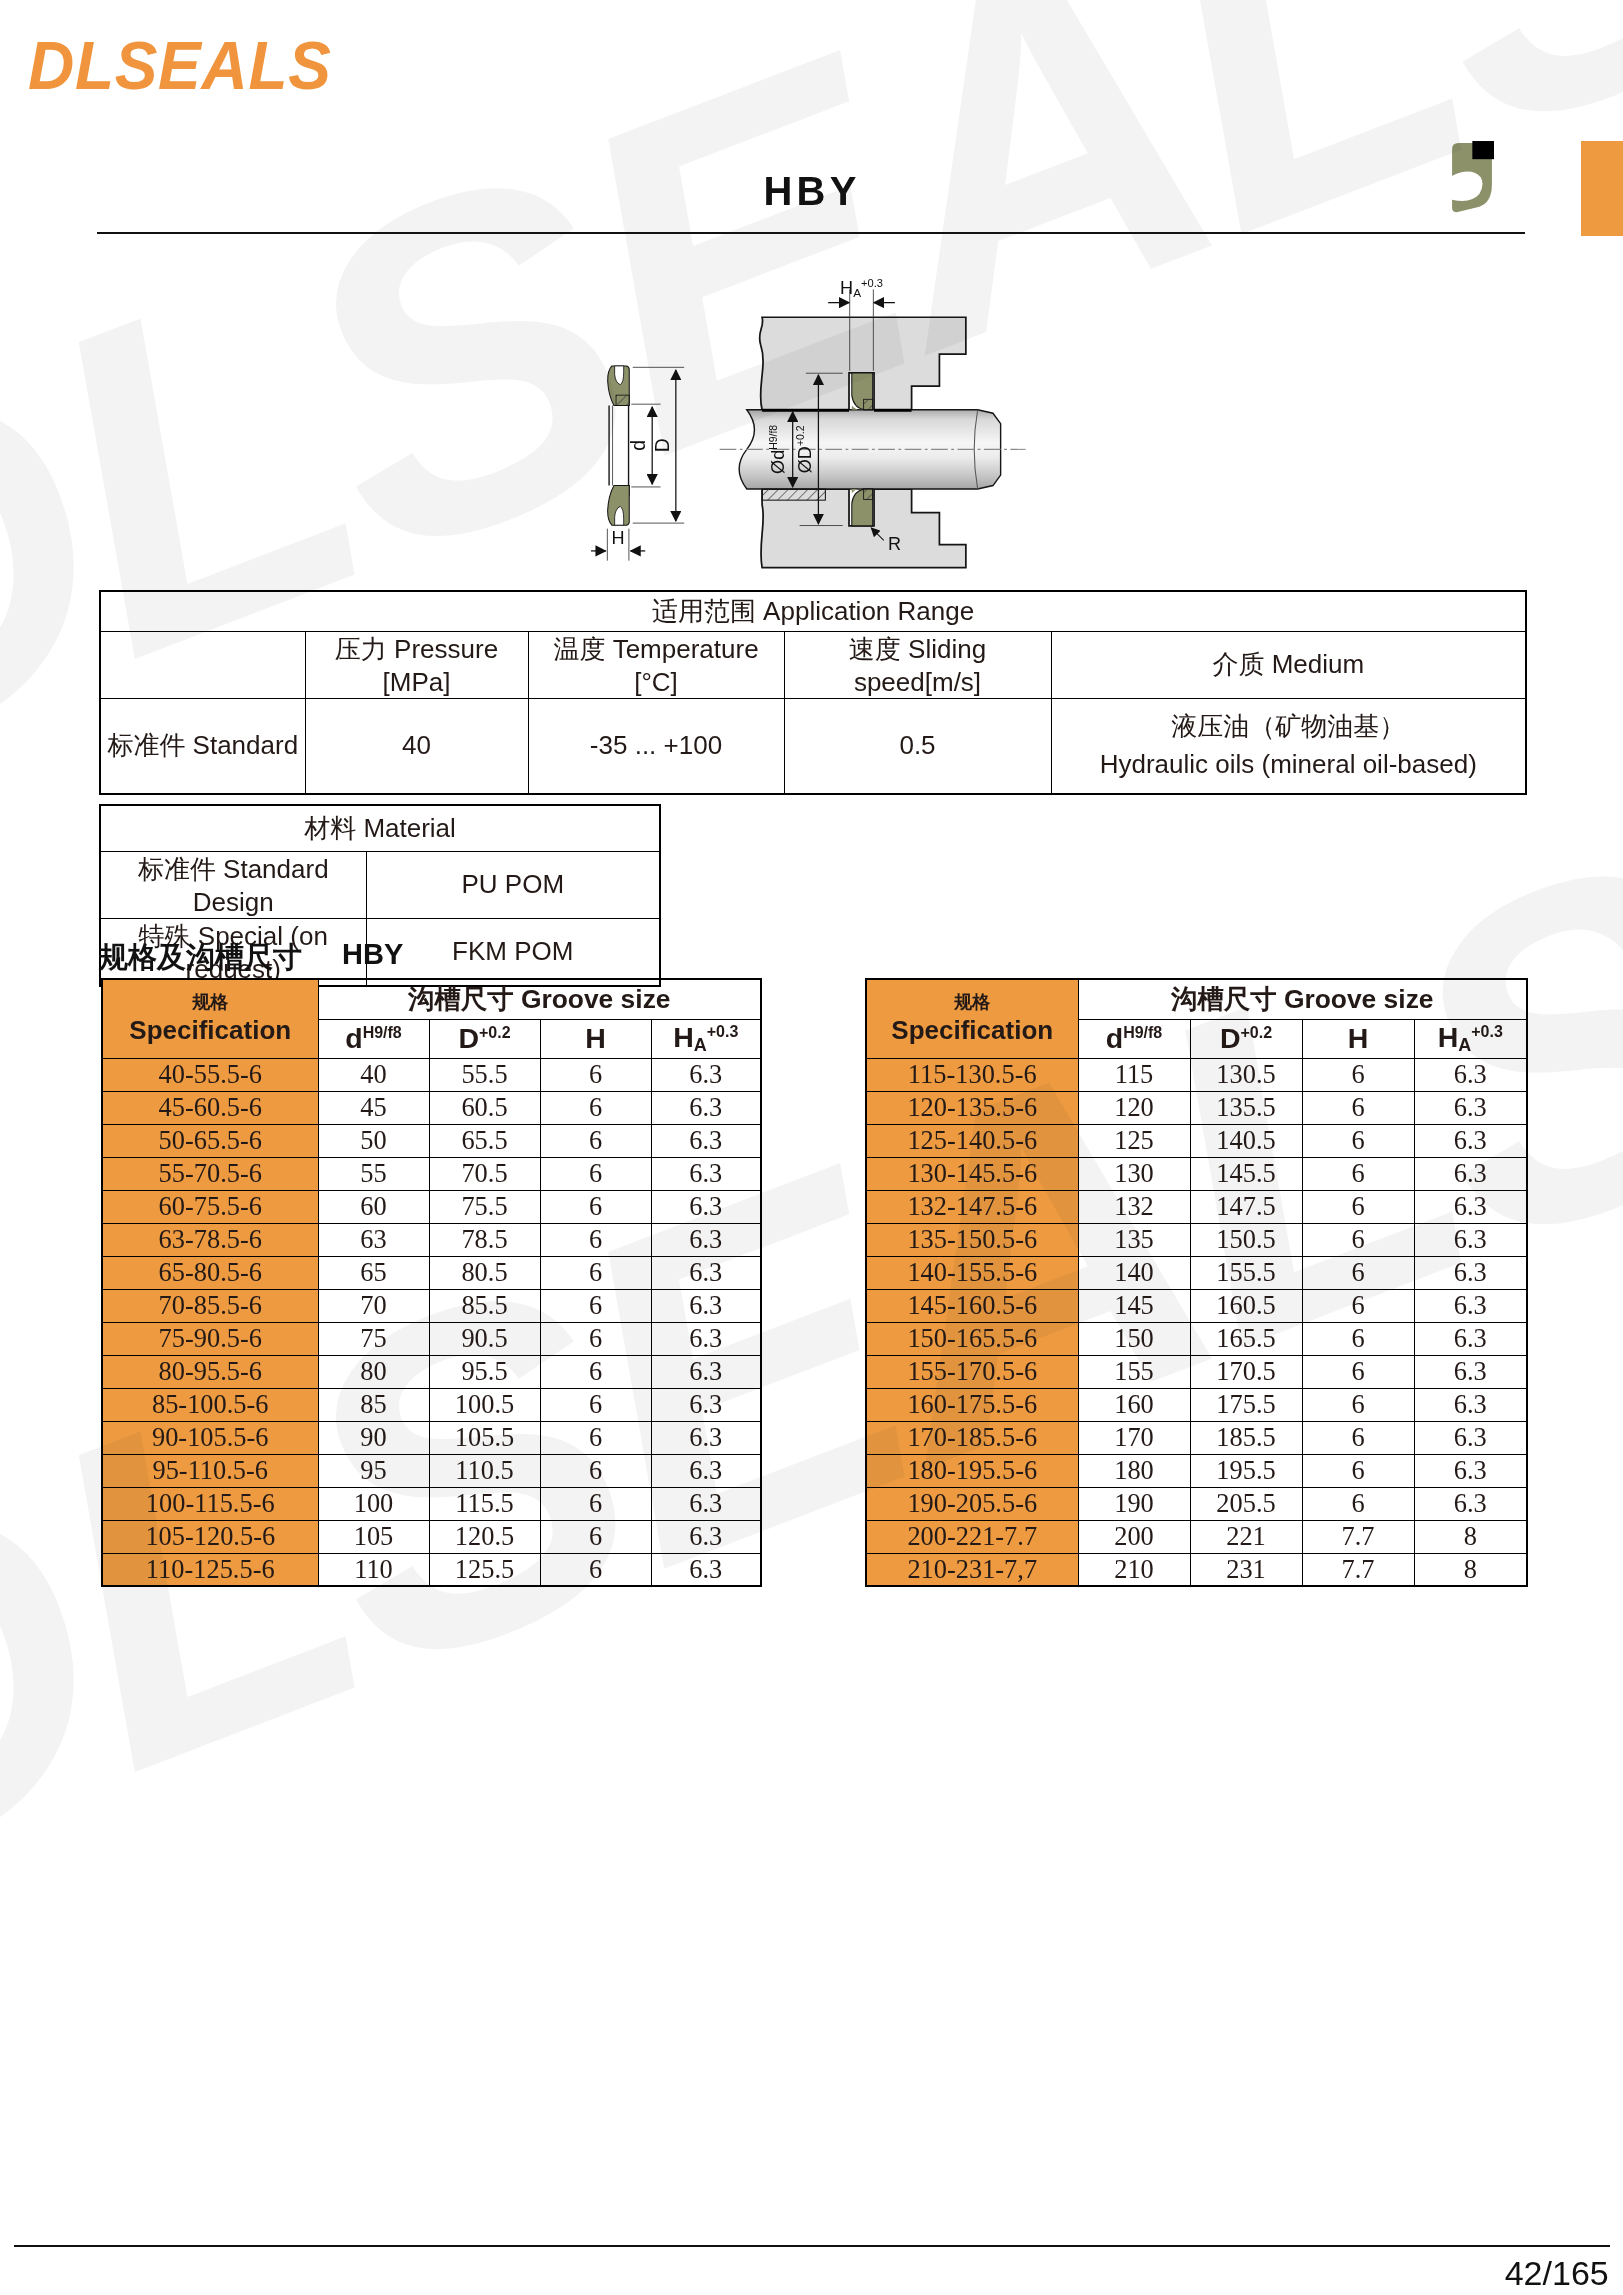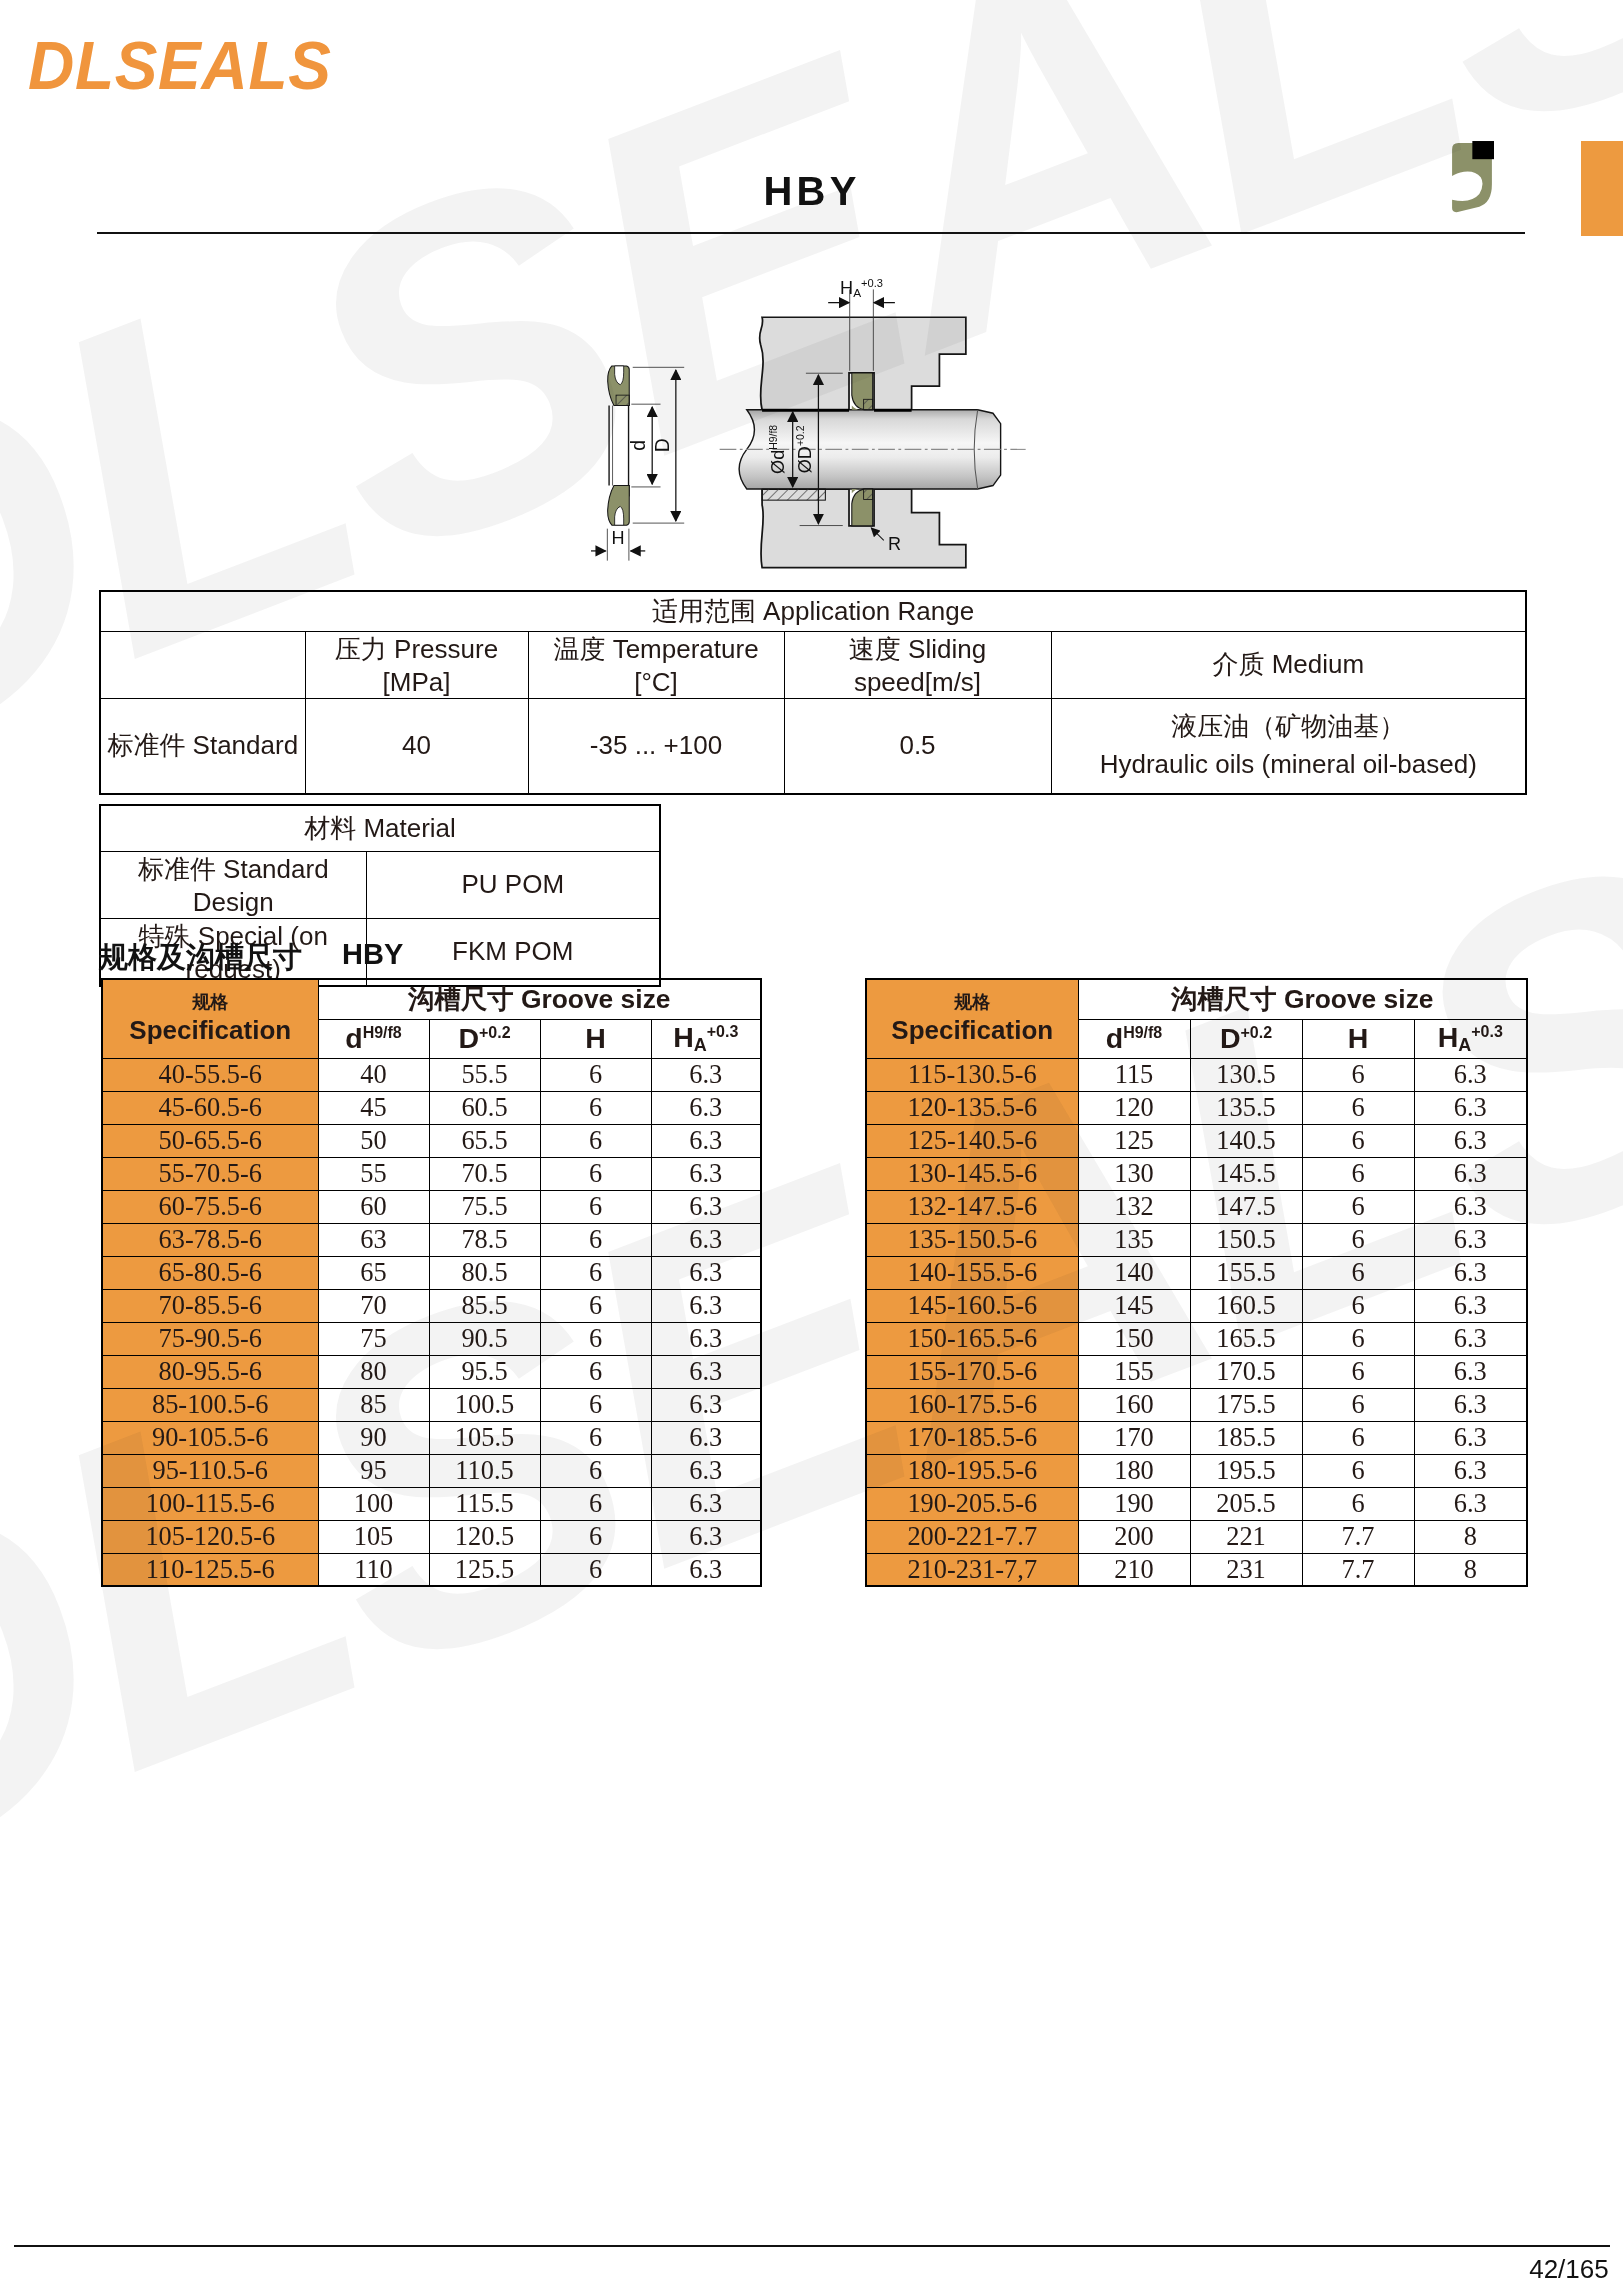--- a/index.html
+++ b/index.html
@@ -47,21 +47,21 @@
   .spec .spec-col{background:#ED9A40;}
   .spec th{font-weight:600;}
   .spec .hd-zh{font-size:18px;font-weight:600;line-height:1.25;}
   .spec .hd-en{font-size:26px;font-weight:600;line-height:1.25;}
   .spec .groove{font-size:26.4px;font-weight:600;}
   .colhead .base{font-size:28.5px;font-weight:600;}
   .colhead .sup{font-size:16px;font-weight:600;vertical-align:9.7px;}
   .colhead .sub{font-size:18px;font-weight:600;vertical-align:-4.2px;}
   
   .footer-line{position:absolute;left:14px;top:2245px;width:1596px;height:2.1px;background:#111;}
-  .page-num{position:absolute;right:15.3px;top:2254px;font-size:26px;color:#111;}
+  .page-num{position:absolute;right:15.3px;top:2254px;font-size:34px;color:#111;}
 </style>
 </head>
 <body>
 
 <div class="page">
 
   <div class="wm wm1">DLSEALS</div>
   <div class="wm wm2">DLSEALS</div>
 
   <div class="logo">DLSEALS</div>

